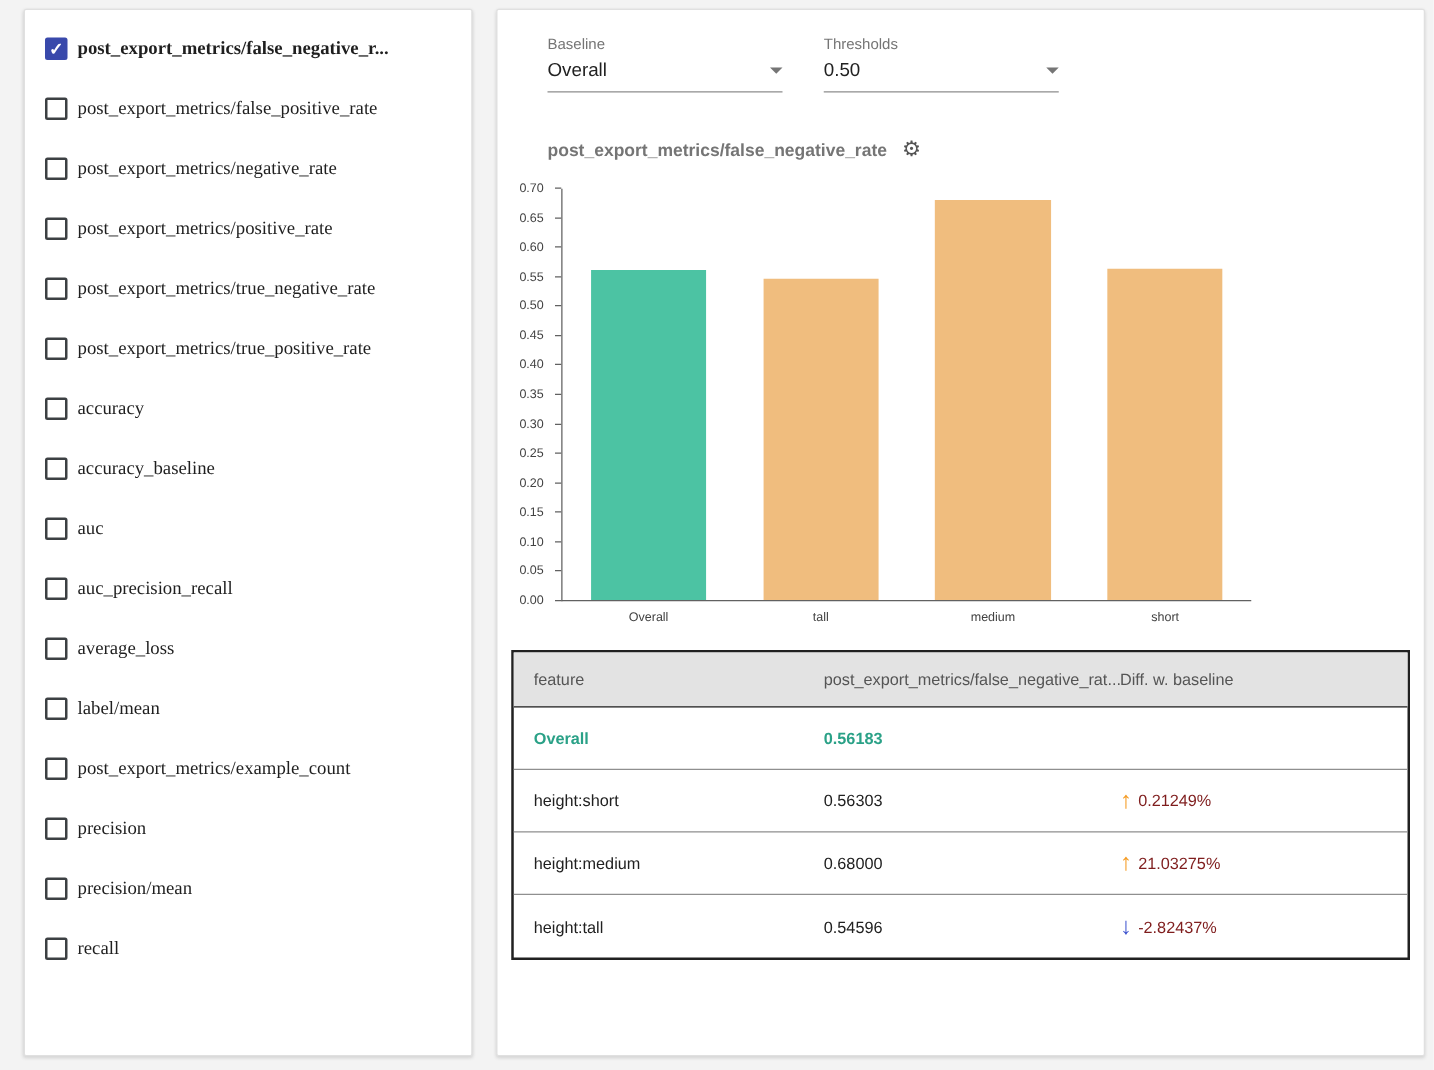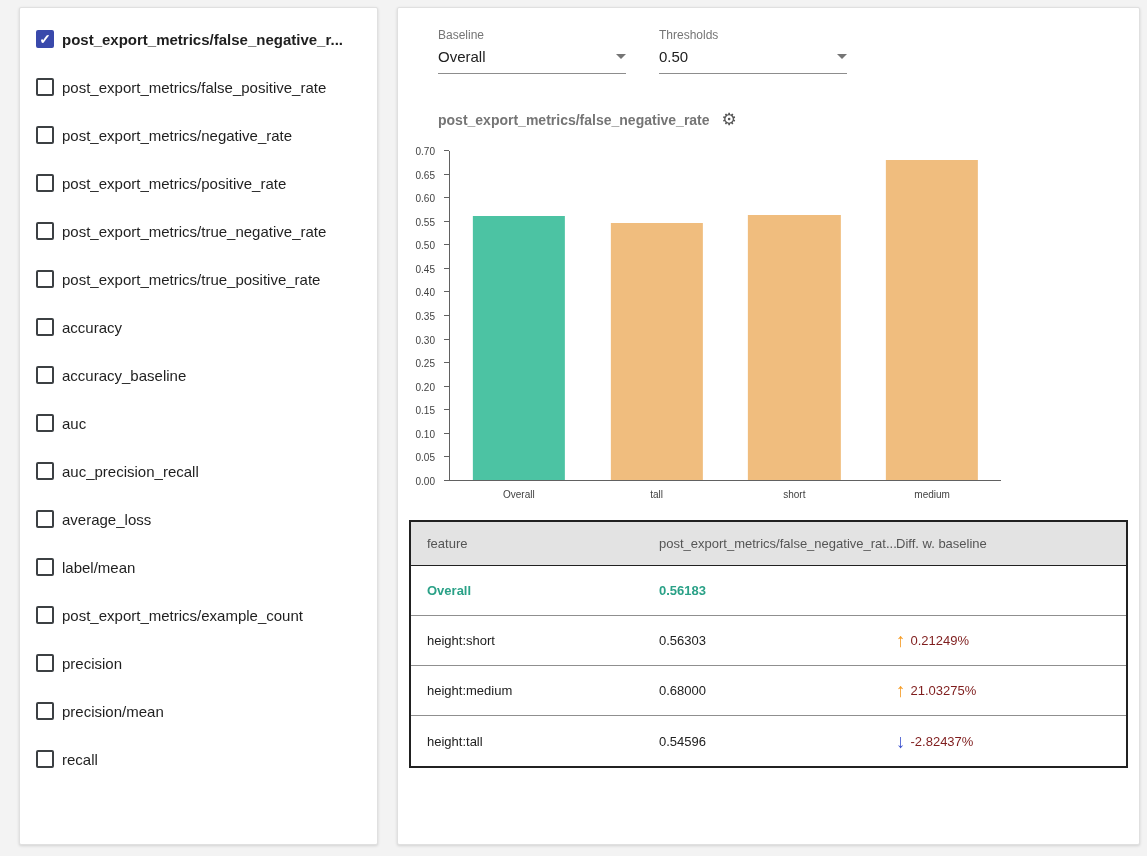--- a/index.html
+++ b/index.html
@@ -26,21 +26,21 @@
     height: 48px; display: flex; align-items: center;
     padding-left: 16px; cursor: pointer;
   }
   .checkbox {
     width: 18px; height: 18px; border: 2px solid #3c4043; border-radius: 2px;
     background: #fff; flex: 0 0 18px;
     display: flex; align-items: center; justify-content: center;
     font-size: 14px; line-height: 1; color: transparent;
   }
   .checkbox.checked { background: #3949ab; border-color: #3949ab; color: #ffffff; font-weight: bold; }
-  .metric-label { margin-left: 8px; font-size: 15px; color: #1f1f1f; white-space: nowrap; }
+  .metric-label { margin-left: 8px; font-size: 15px; color: #1f1f1f; white-space: nowrap; font-family: Liberation Serif, serif; }
   .metric-row.selected .metric-label { font-weight: bold; }
   
   #right-card { left: 397px; top: 7px; width: 743px; height: 838px; }
   .controls { position: absolute; top: 20px; left: 40px; display: flex; gap: 33px; }
   .select-group { width: 188px; }
   .select-label { font-size: 12px; color: #757575; }
   .select-box {
     margin-top: 6px; padding-bottom: 8px;
     border-bottom: 1px solid #8d8d8d;
     display: flex; justify-content: space-between; align-items: center;
@@ -237,26 +237,26 @@
     <div class="plot-area">
         <div class="bar-slot">
           <div class="bar" style="height: 80.2614%; background: rgb(76, 195, 163);"></div>
           <div class="x-label">Overall</div>
         </div>
         <div class="bar-slot">
           <div class="bar" style="height: 77.9943%; background: rgb(240, 189, 126);"></div>
           <div class="x-label">tall</div>
         </div>
         <div class="bar-slot">
+          <div class="bar" style="height: 97.1429%; background: rgb(240, 189, 126);"></div>
+          <div class="x-label">medium</div>
+        </div>
+        <div class="bar-slot">
           <div class="bar" style="height: 80.4329%; background: rgb(240, 189, 126);"></div>
           <div class="x-label">short</div>
-        </div>
-        <div class="bar-slot">
-          <div class="bar" style="height: 97.1429%; background: rgb(240, 189, 126);"></div>
-          <div class="x-label">medium</div>
         </div>
       </div>
   </div>
 
   <div class="metrics-table">
     <div class="thead">
       <div class="col-feature">feature</div>
       <div class="col-value">post_export_metrics/false_negative_rat...</div>
       <div class="col-diff">Diff. w. baseline</div>
     </div>

